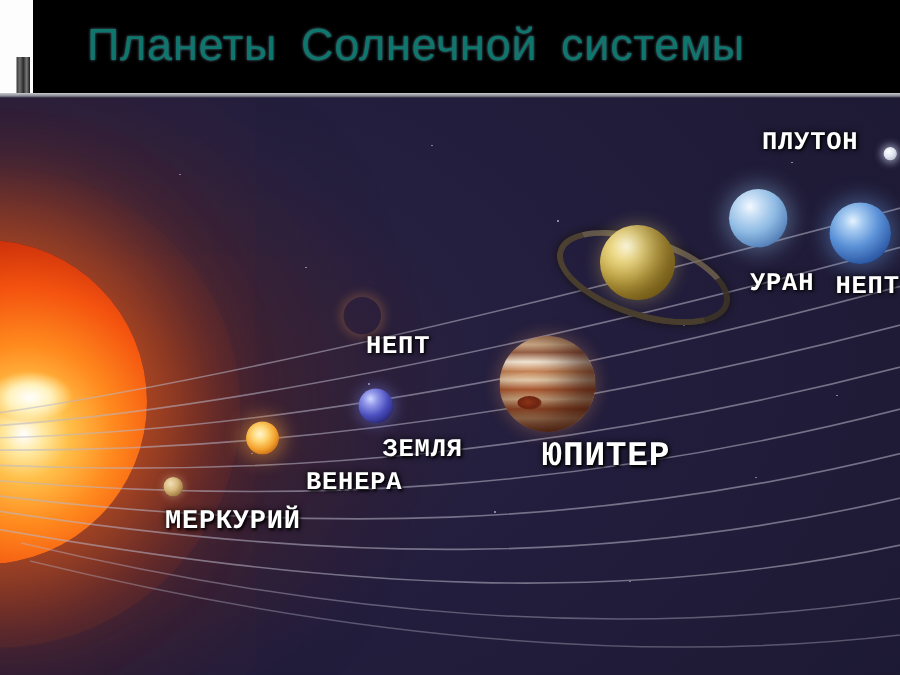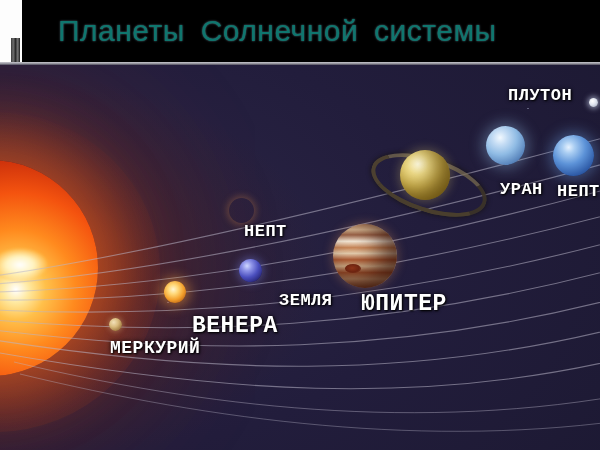--- a/index.html
+++ b/index.html
@@ -257,24 +257,24 @@
     </svg>
 
     <div class="sun-glow"></div>
     <div class="sun"></div>
     <div class="sun-flare"></div>
 
     <div class="planet mercury" style="left:109px; top:256px; width:13px; height:13px;"></div>
     <div class="plabel" style="left:110px; top:276px; font-size:18px;">МЕРКУРИЙ</div>
 
     <div class="planet venus" style="left:164px; top:219px; width:22px; height:22px;"></div>
-    <div class="plabel" style="left:192px; top:251px; font-size:23px;">ВЕНЕРА</div>
+    <div class="plabel" style="left:204px; top:251px; font-size:17px;">ВЕНЕРА</div>
 
     <div class="planet earth" style="left:239px; top:197px; width:23px; height:23px;"></div>
-    <div class="plabel" style="left:255px; top:229px; font-size:17px;margin-left:24px;">ЗЕМЛЯ</div>
+    <div class="plabel" style="left:255px; top:229px; font-size:17px;">ЗЕМЛЯ</div>
 
     <div class="planet mars" style="left:229px; top:136px; width:25px; height:25px;"></div>
     <div class="plabel" style="left:244px; top:160px; font-size:17px;">НЕПТ</div>
 
     <div class="planet jupiter" style="left:333px; top:162px; width:64px; height:64px; overflow:hidden;">
       <div class="jupiter-spot"></div>
     </div>
     <div class="plabel" style="left:361px; top:229px; font-size:23px;">ЮПИТЕР</div>
 
     <div class="saturn-rings" style="left:369px; top:96px; width:112px; height:46px; transform:rotate(18deg);"></div>

